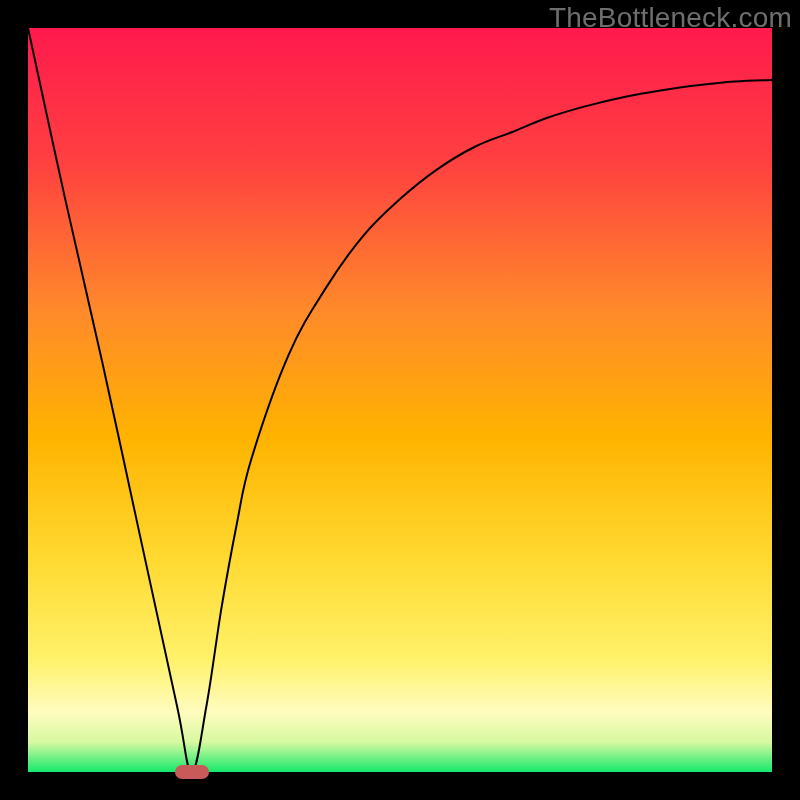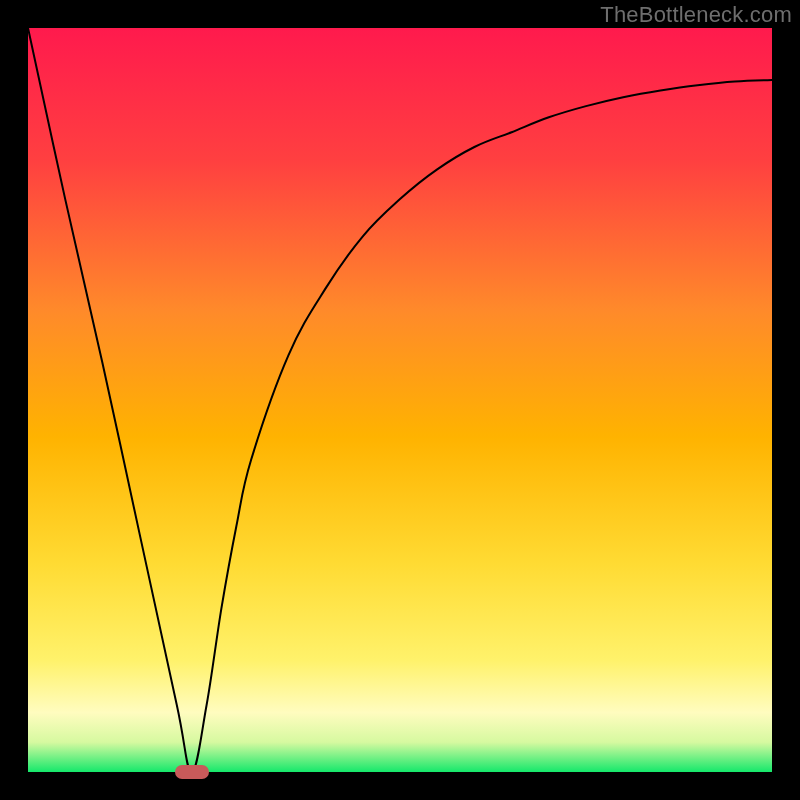--- a/index.html
+++ b/index.html
@@ -24,21 +24,21 @@
     left: 0;
     top: 0;
     width: 744px;
     height: 744px;
   }
   .watermark {
     position: absolute;
     top: 2px;
     right: 8px;
     color: #6e6e6e;
-    font-size: 22px;
+    font-size: 28px;
     font-weight: 500;
     letter-spacing: 0.2px;
     user-select: none;
   }
   .marker {
     position: absolute;
     background: #c85a5a;
     border-radius: 10px;
   }
 </style>

